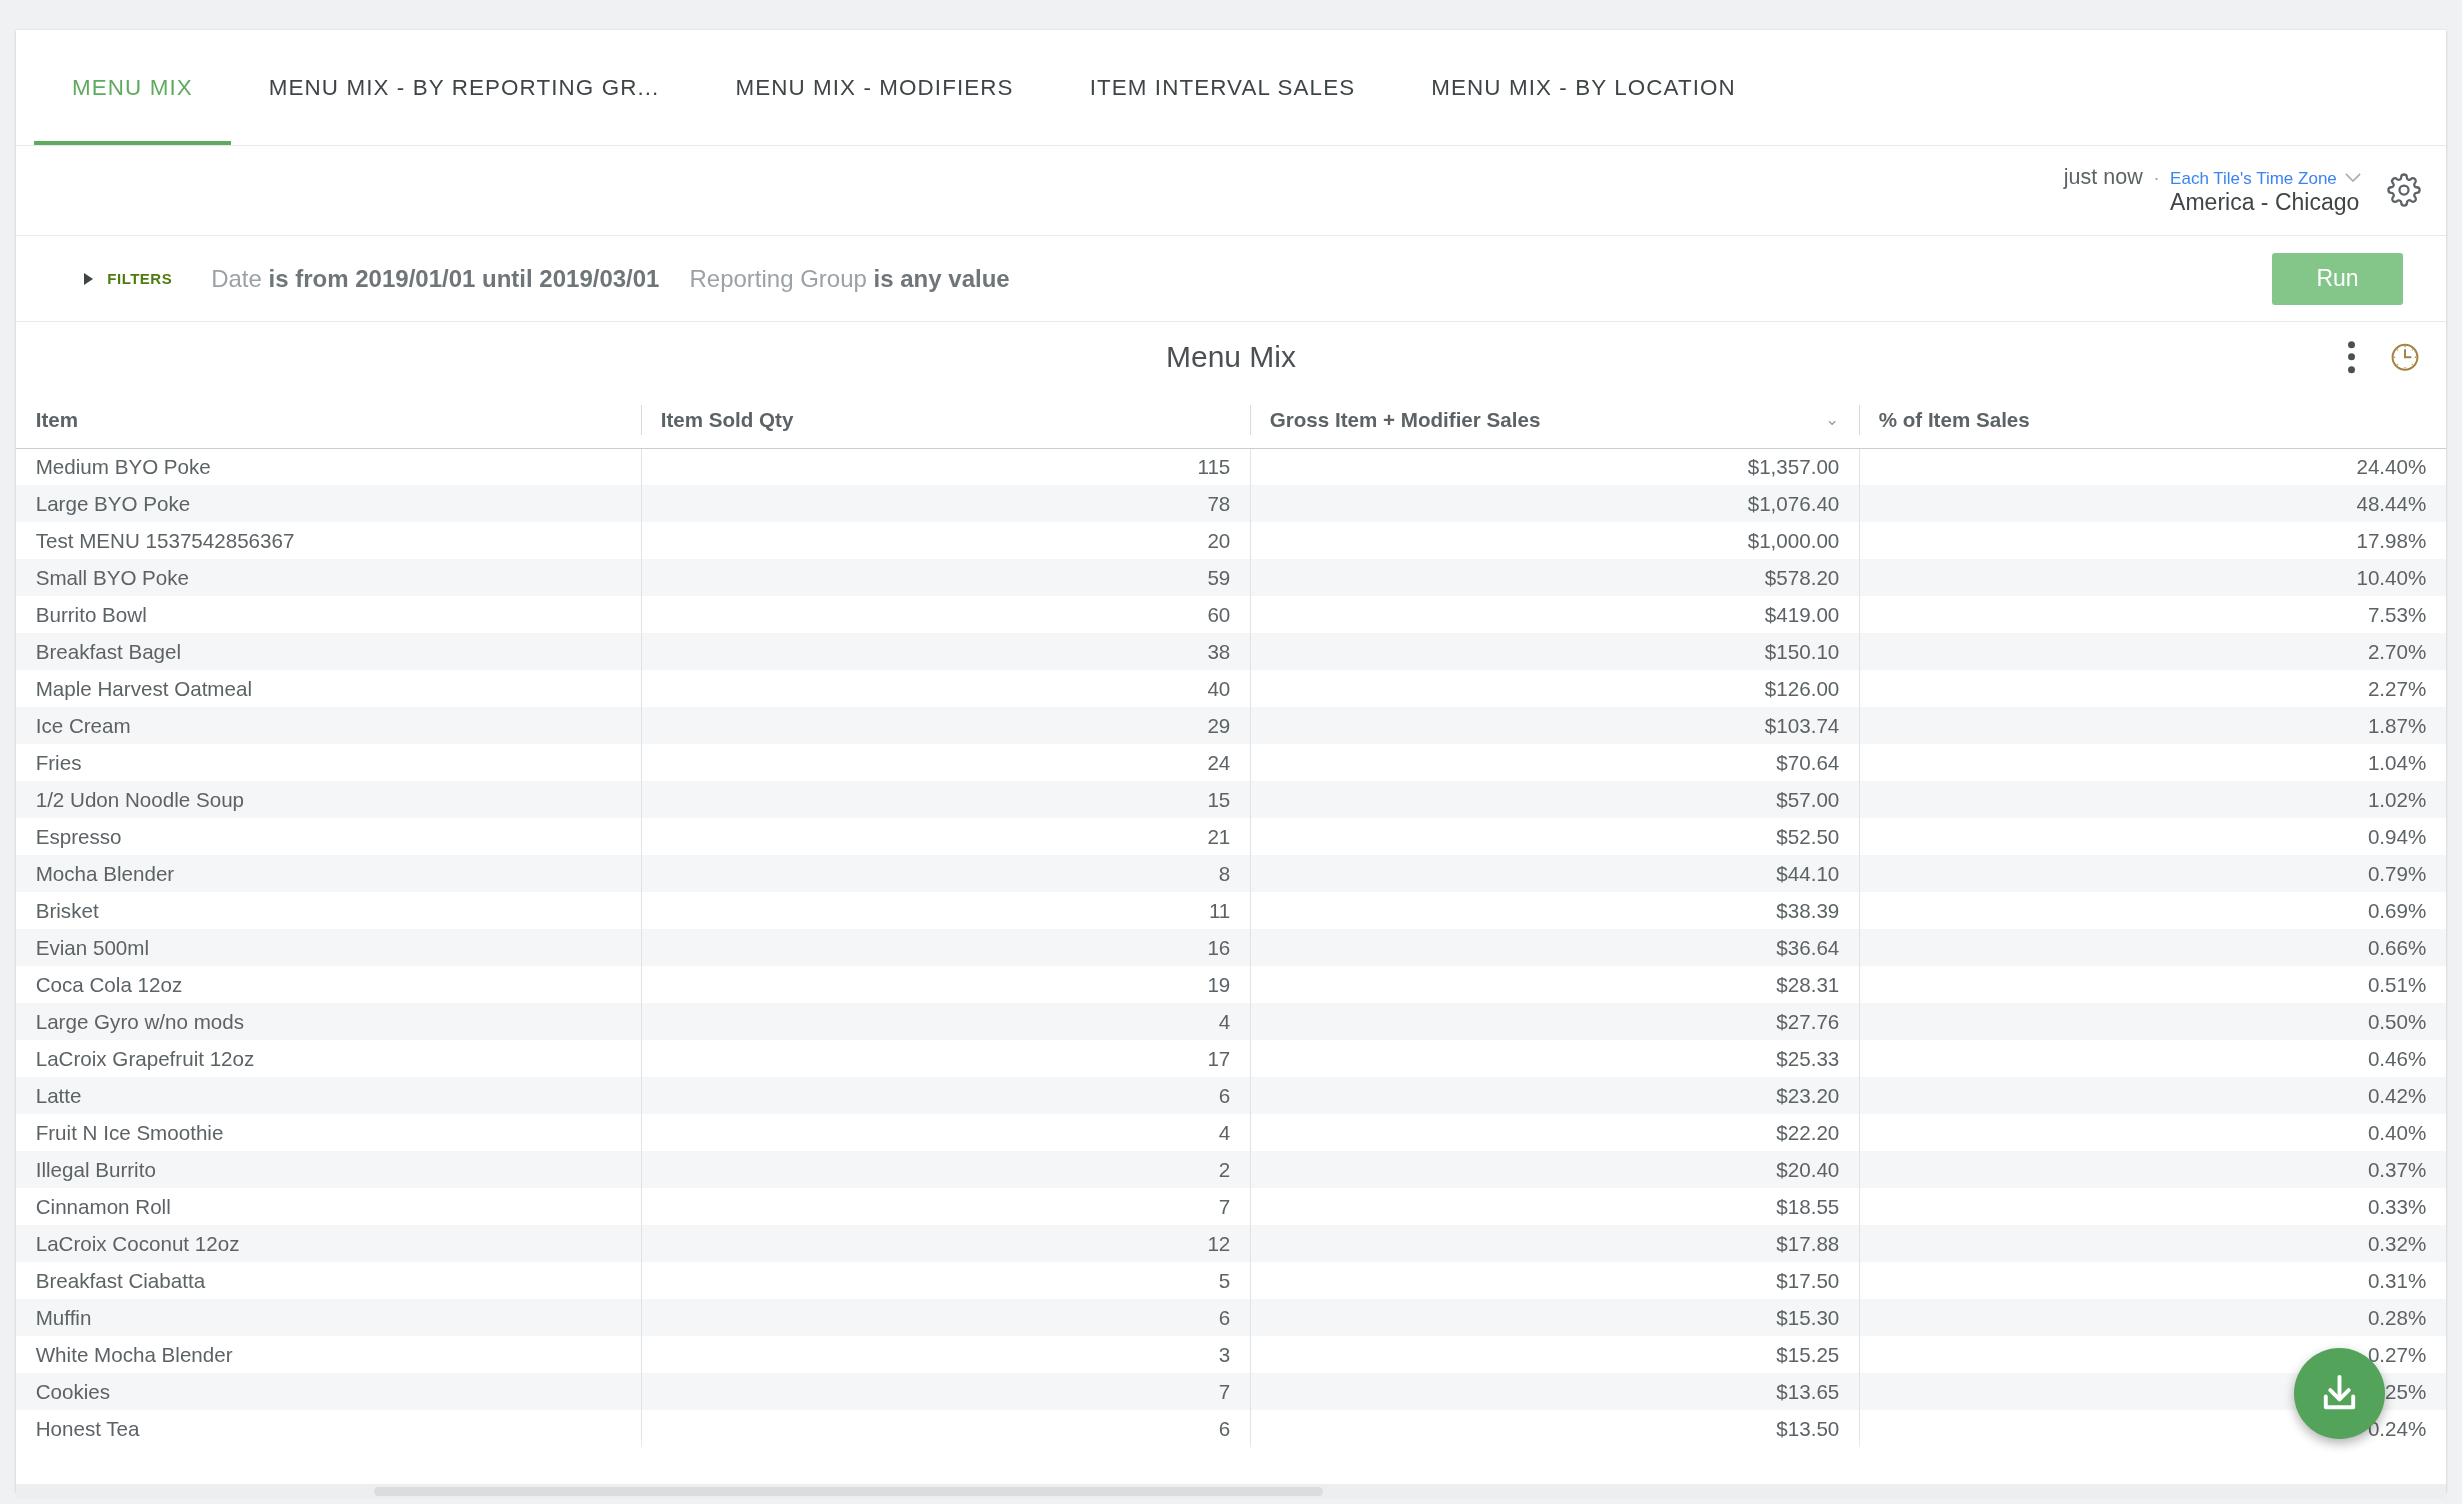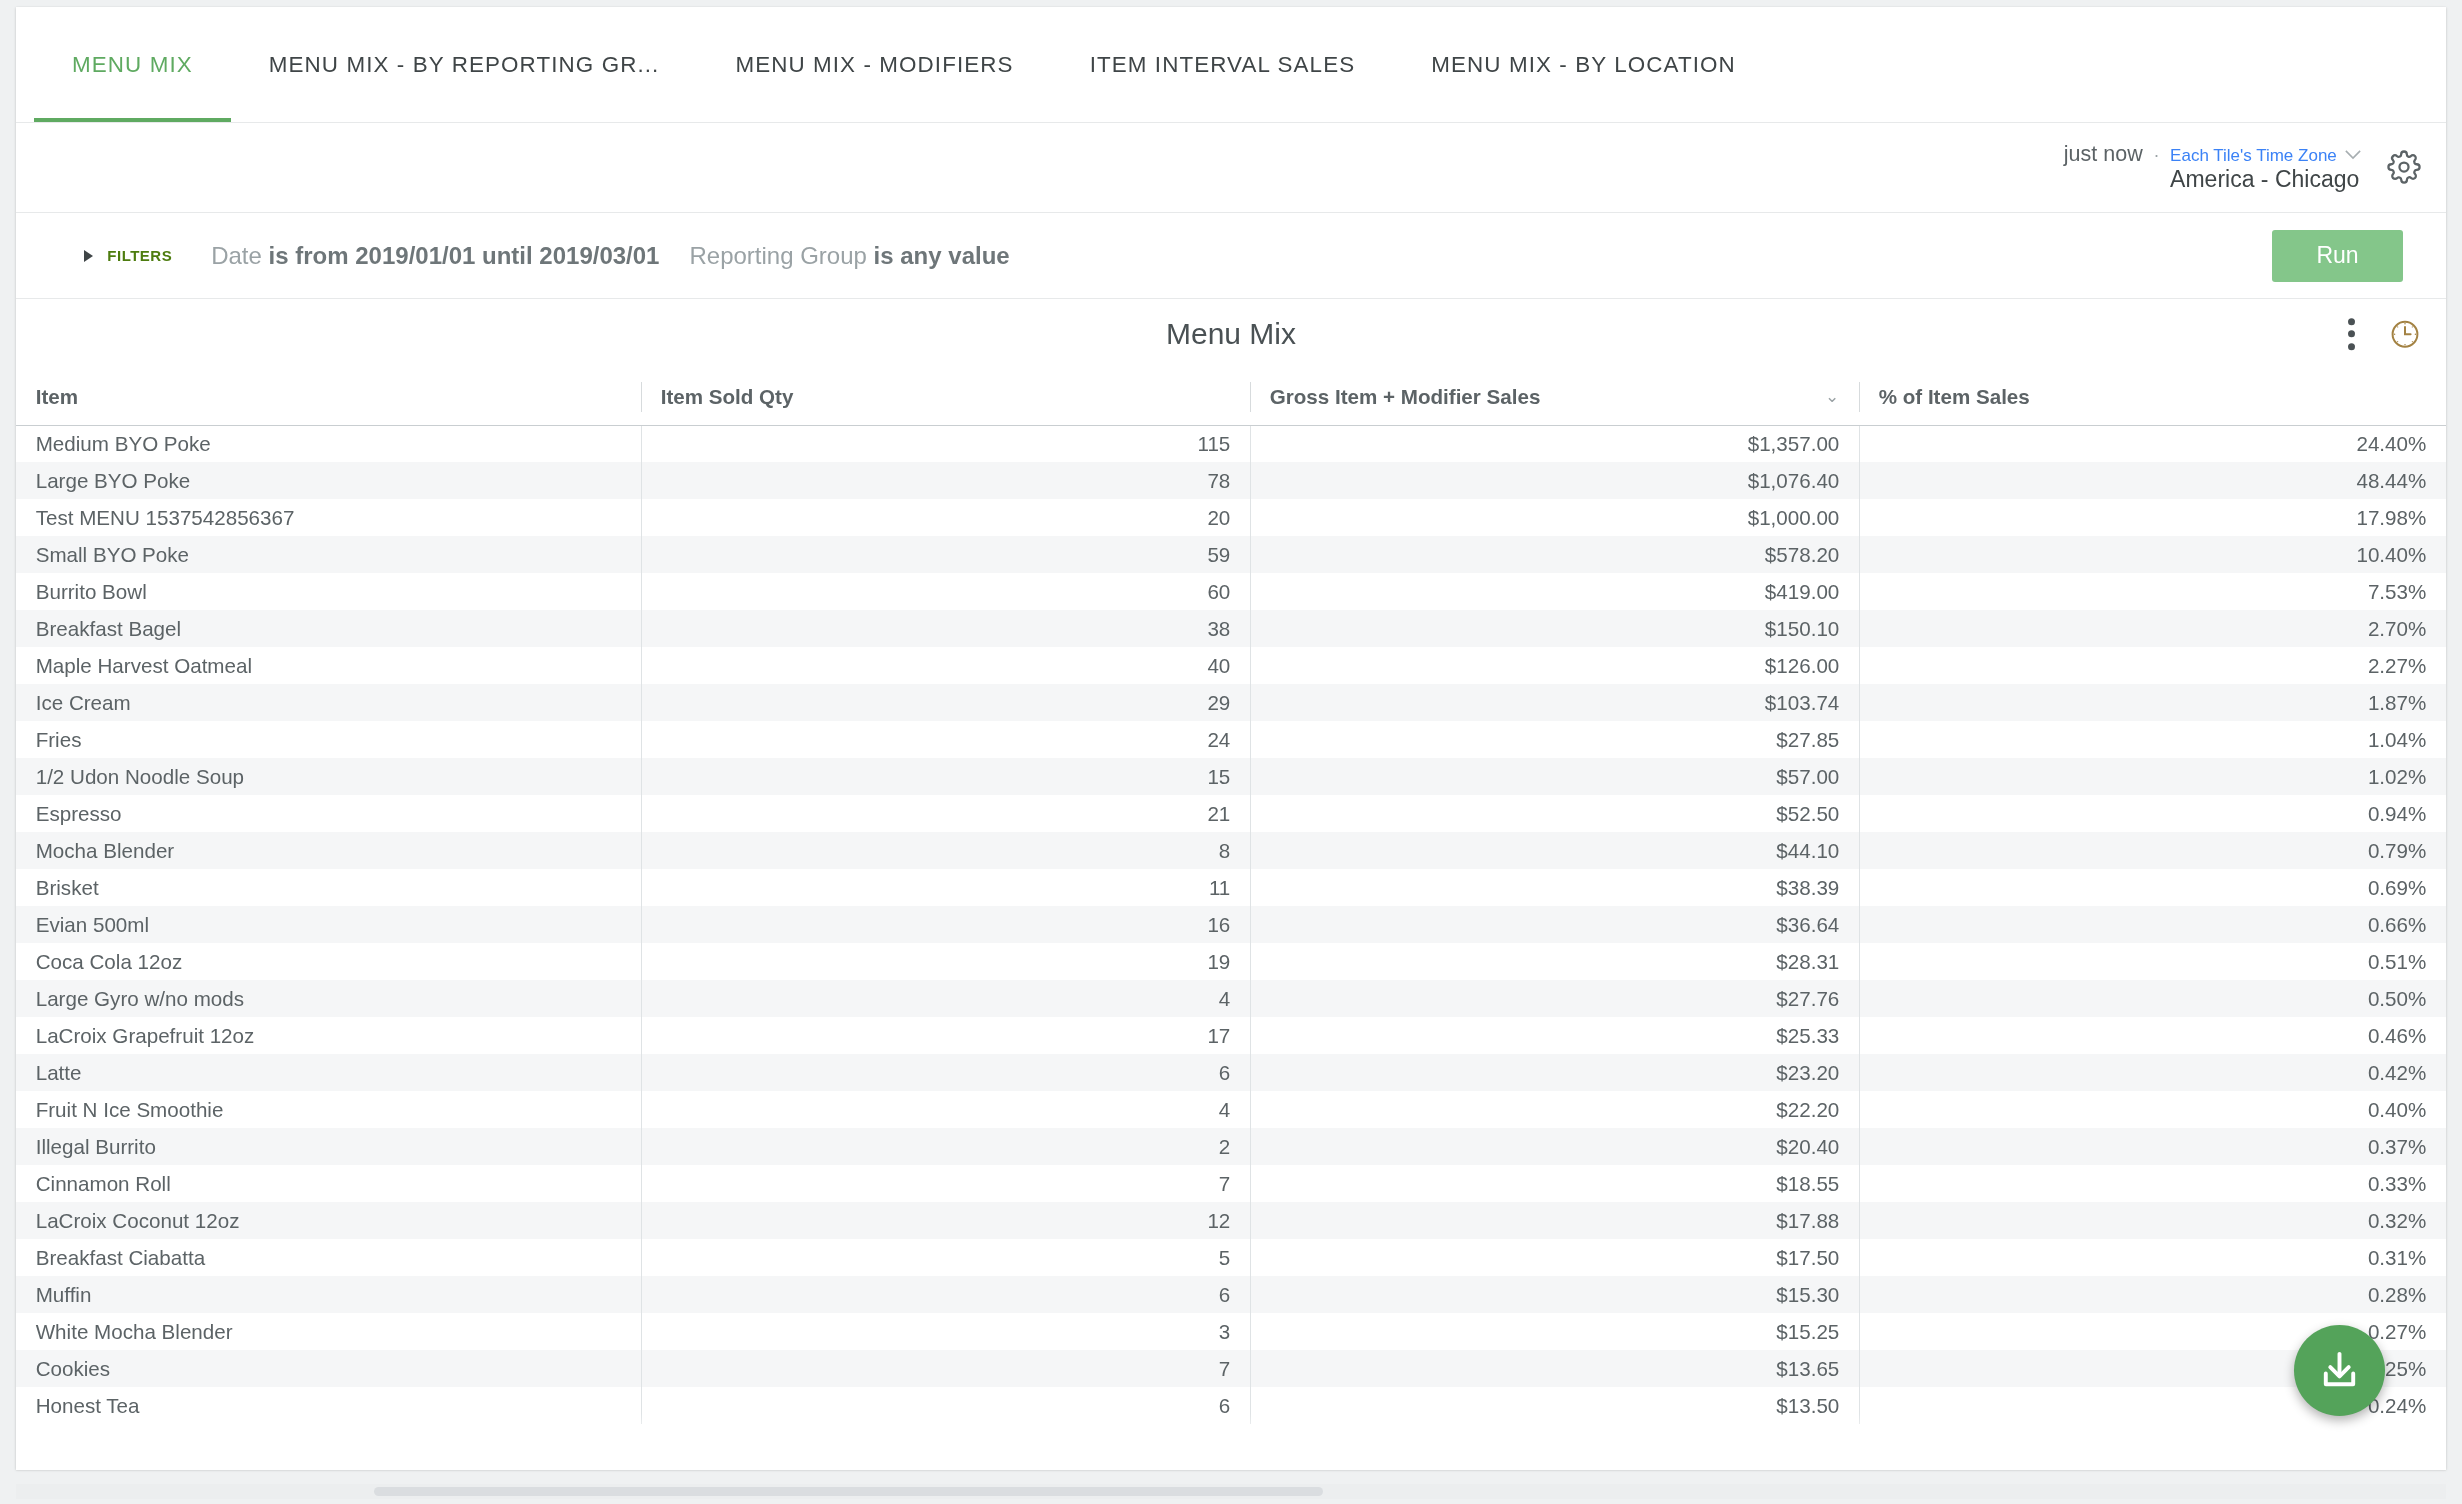--- a/index.html
+++ b/index.html
@@ -11,21 +11,21 @@
   }
   .page {
     position: relative;
     width: 2462px; height: 1504px;
     background: #eff1f2;
   }
 
   
   .dash-card {
     position: absolute;
-    left: 16px; top: 7px;
+    left: 16px; top: 30px;
     width: 2430px; height: 1463px;
     background: #ffffff;
     box-shadow: 0 0.9px 2.7px rgba(0,0,0,0.18), 0 0 0.9px rgba(0,0,0,0.10);
     overflow: hidden;
   }
 
   
   .tab-strip {
     position: relative;
     height: 116px;
@@ -462,21 +462,21 @@
               </tr>
               <tr>
                 <td>Ice Cream</td>
                 <td class="num divided">29</td>
                 <td class="num divided">$103.74</td>
                 <td class="num divided">1.87%</td>
               </tr>
               <tr>
                 <td>Fries</td>
                 <td class="num divided">24</td>
-                <td class="num divided">$27.85</td>
+                <td class="num divided">$70.64</td>
                 <td class="num divided">1.04%</td>
               </tr>
               <tr>
                 <td>1/2 Udon Noodle Soup</td>
                 <td class="num divided">15</td>
                 <td class="num divided">$57.00</td>
                 <td class="num divided">1.02%</td>
               </tr>
               <tr>
                 <td>Espresso</td>

